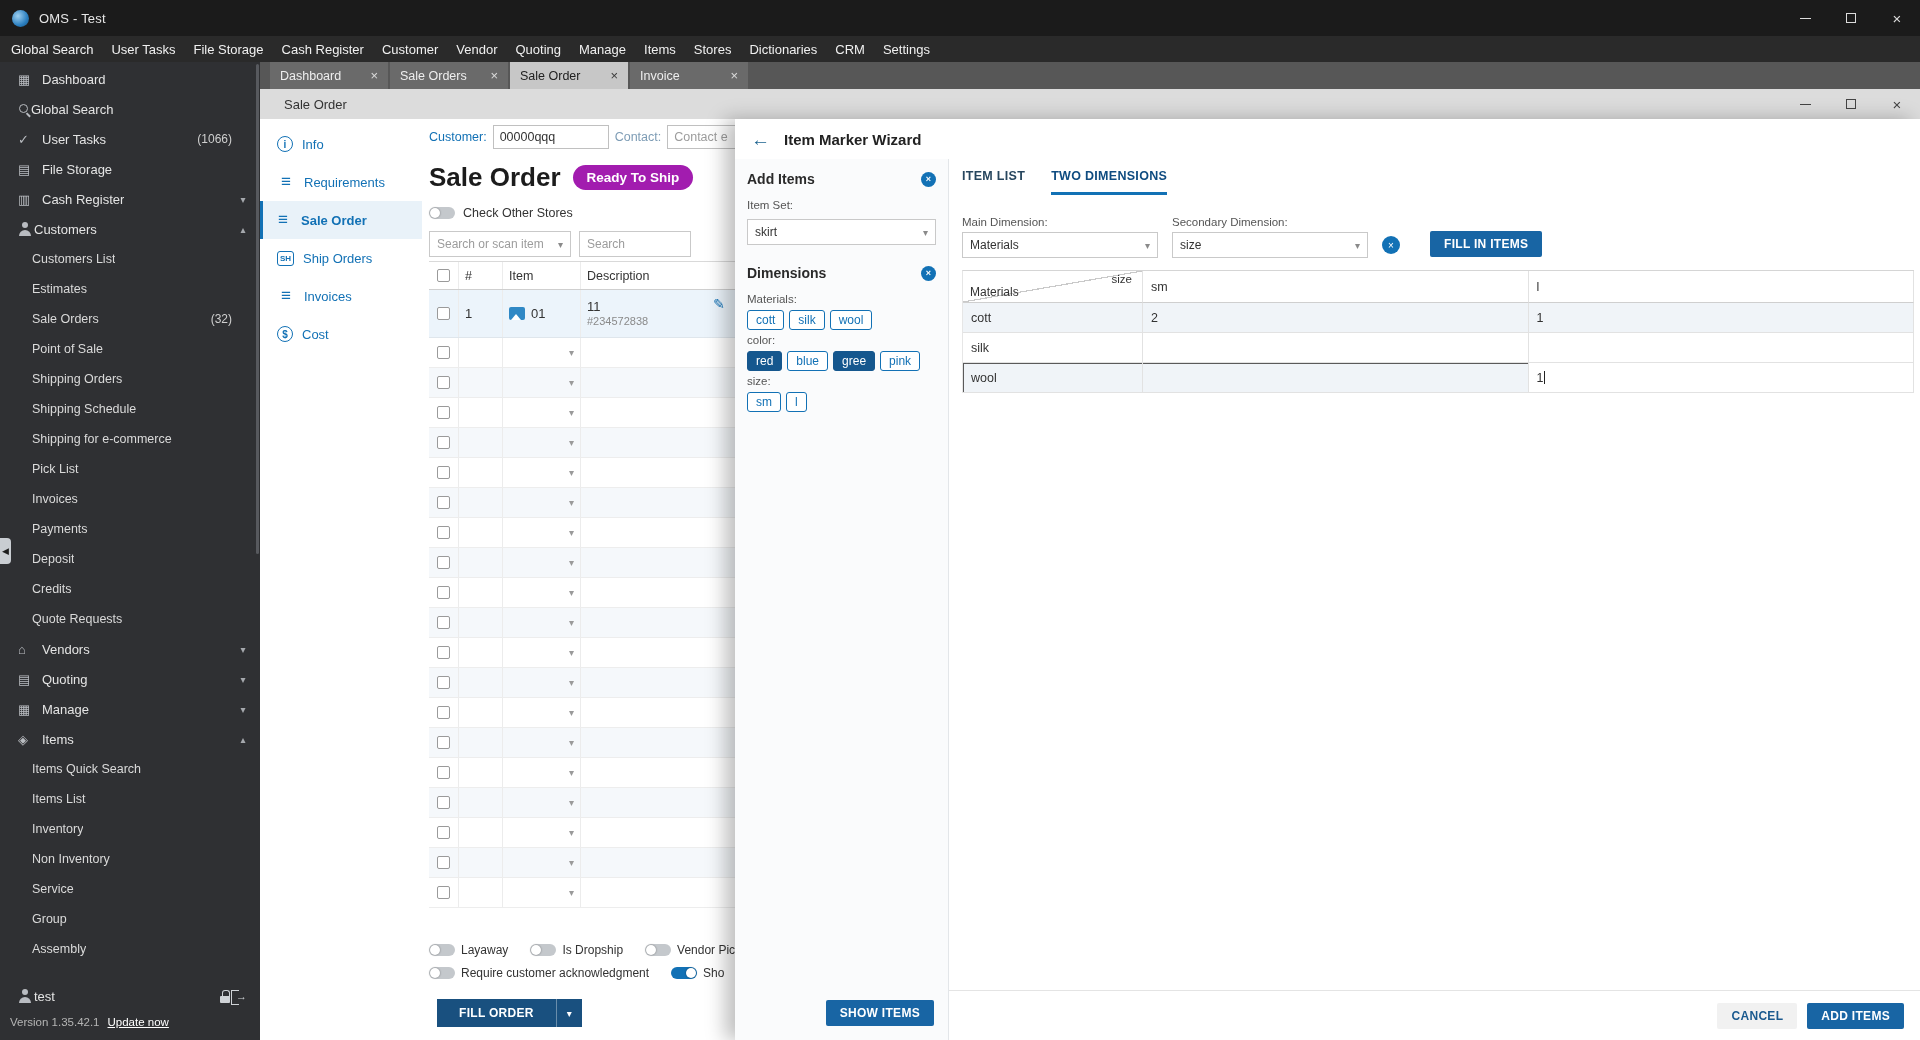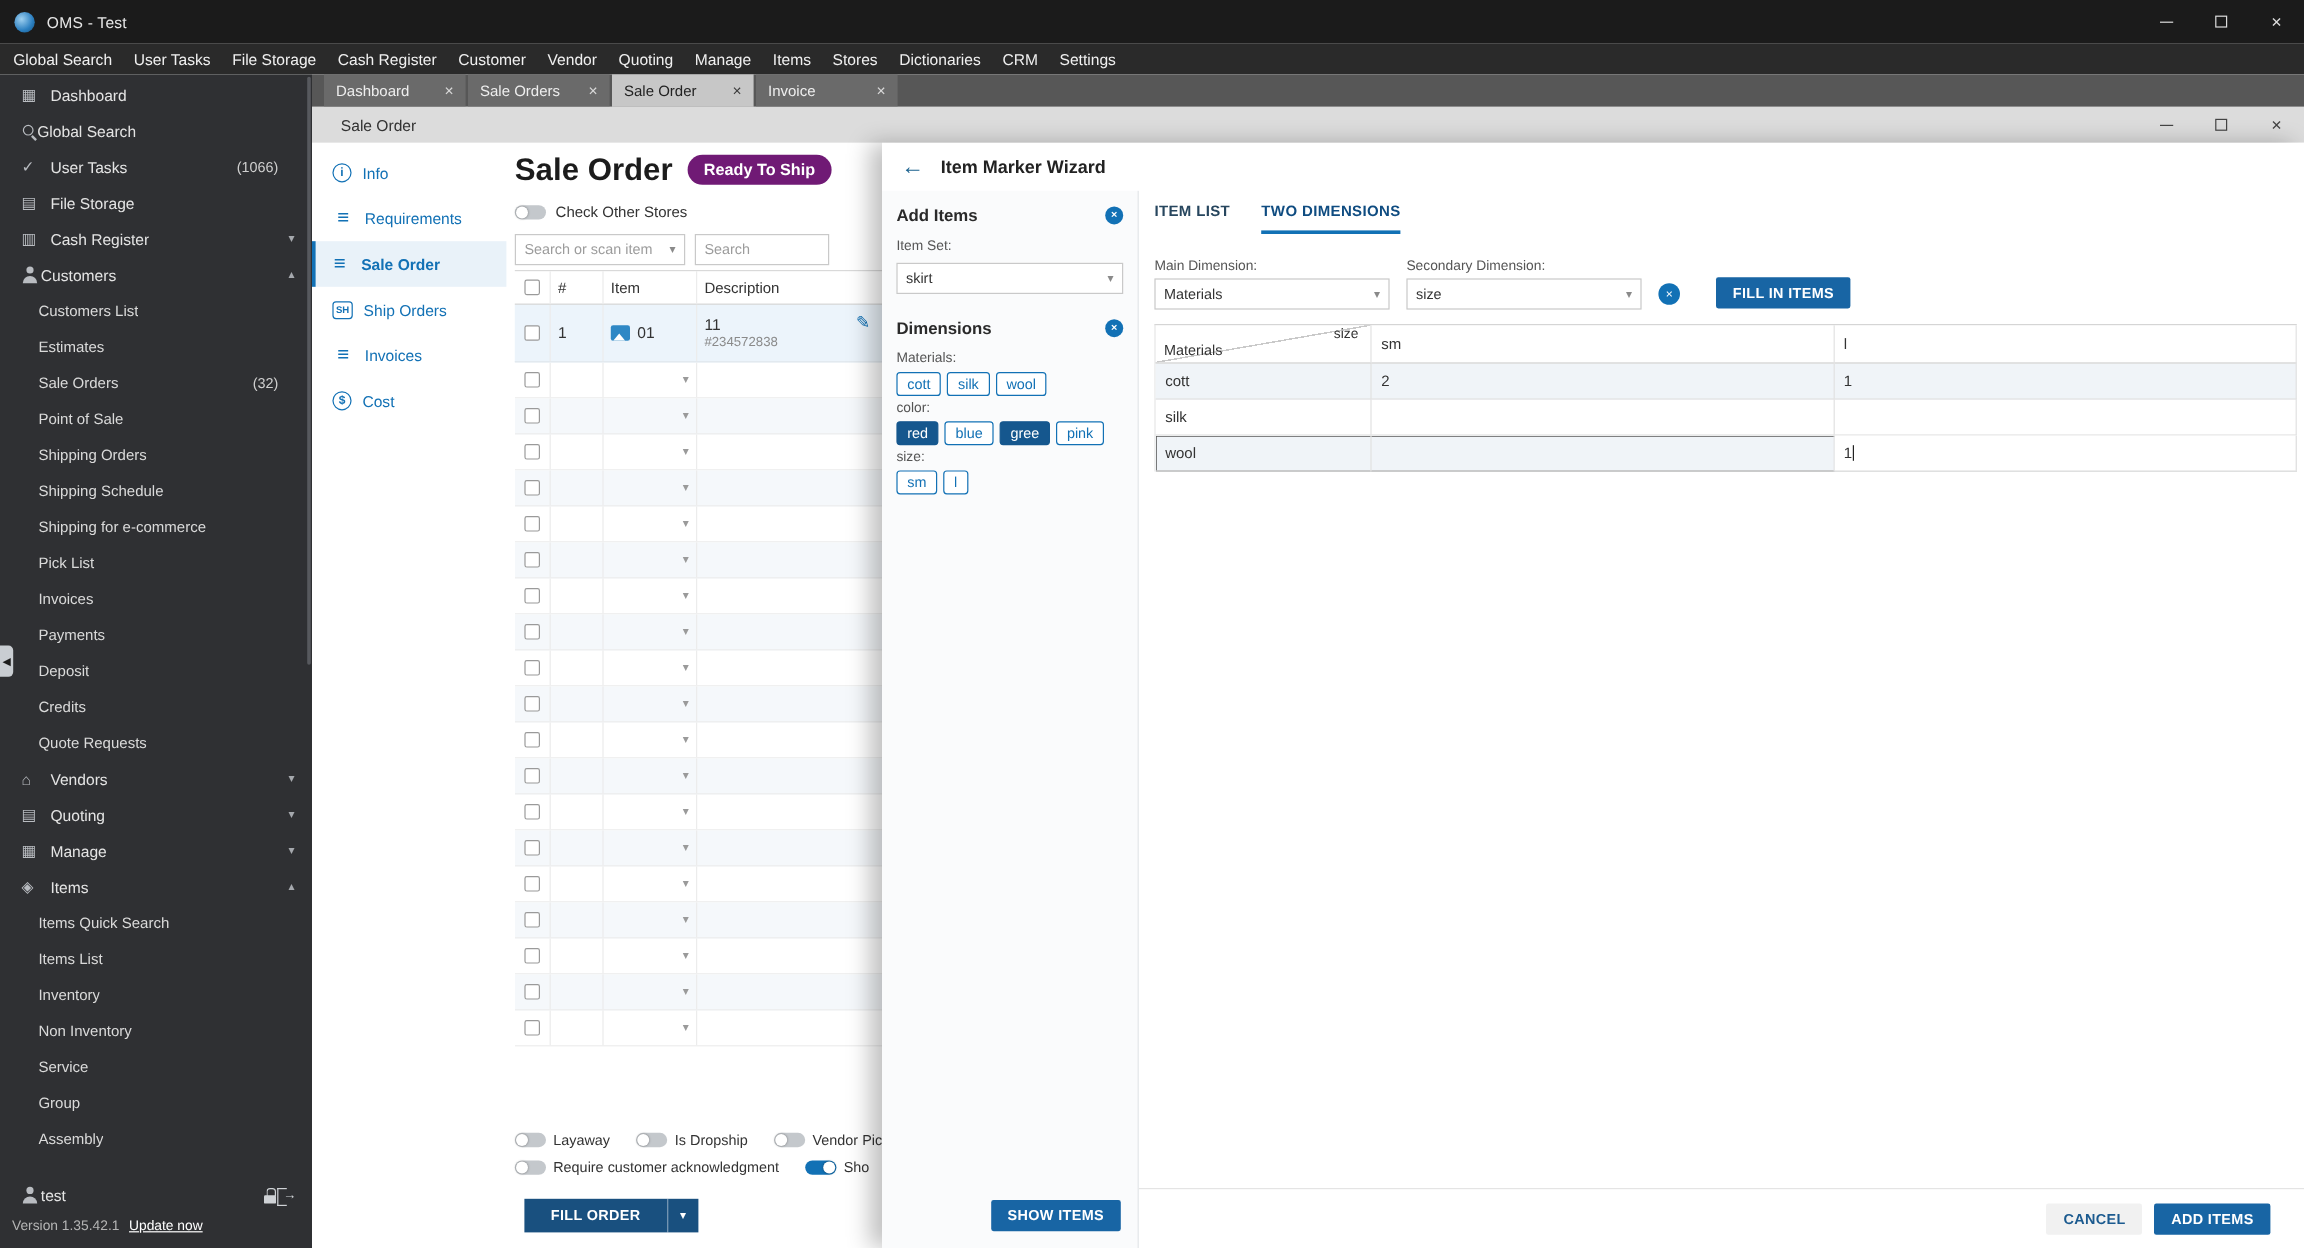--- a/index.html
+++ b/index.html
@@ -76,21 +76,21 @@
   .ico-nav-req,.ico-nav-order,.ico-nav-inv{font-size:17px}
   .form-main{flex:1;display:flex;flex-direction:column;min-width:0;padding-left:7px}
   .cust-row{height:36px;display:flex;align-items:center;gap:6px;font-size:12.5px;flex-shrink:0}
   .cust-row label{color:#1271b5}
   .cust-row label.dim{color:#7d9cb5}
   .cust-row input{width:116px;height:24px;border:1px solid #c0c0c0;padding:0 6px;font:inherit;font-size:12.5px;color:#333}
   .cust-row input.contact{width:92px}
   .cust-row input::placeholder{color:#9c9c9c}
   .heading-row{height:44px;display:flex;align-items:center;gap:12px;flex-shrink:0}
   .page-title{font-size:26px;font-weight:bold;color:#1c1c1c}
-  .status-badge{background:#701a75;color:#fff;font-size:13.5px;font-weight:bold;padding:5px 14px;border-radius:16px}
+  .status-badge{background:#a21caf;color:#fff;font-size:13.5px;font-weight:bold;padding:5px 14px;border-radius:16px}
   .tog-line{height:28px;display:flex;align-items:center;gap:8px;font-size:12.5px;flex-shrink:0}
   .toggle{position:relative;width:26px;height:12px;border-radius:7px;background:#c4c8cc;display:inline-block;flex-shrink:0;cursor:pointer}
   .toggle .knob{position:absolute;top:1px;left:1px;width:10px;height:10px;border-radius:50%;background:#fff;box-shadow:0 0 2px rgba(0,0,0,.45)}
   .toggle.on{background:#1271b5}
   .toggle.on .knob{left:auto;right:1px}
   .search-row{height:34px;display:flex;align-items:center;gap:8px;flex-shrink:0}
   .select-like{height:26px;border:1px solid #c9c9c9;background:#fff;display:flex;align-items:center;justify-content:space-between;padding:0 7px;font-size:12px;color:#333;cursor:pointer}
   .select-like .ph{color:#9c9c9c}
   .sel-caret{color:#8a8a8a;font-size:10px;margin-left:6px}
   .w140{width:142px}
@@ -164,21 +164,21 @@
   .g-row.stripe{background:#f0f4f8}
   .corner{position:relative;padding:0;background:
     linear-gradient(to bottom right,transparent calc(50% - .6px),#c9c9c9 calc(50% - .6px),#c9c9c9 calc(50% + .6px),transparent calc(50% + .6px))}
   .corner-main{position:absolute;left:7px;bottom:3px;font-size:12px}
   .corner-sec{position:absolute;right:10px;top:2px;font-size:11.5px}
   .g-row.focused-row{box-shadow:inset 0 0 0 1px #5a5a5a}
   .g-cell.focused{background:#fff}
   .caret-bar{display:inline-block;width:1px;height:13px;background:#222;margin-left:1px}
 
   .wiz-right-spacer{flex:1}
-  .wiz-footer{height:50px;border-top:1px solid #e4e4e4;display:flex;align-items:center;justify-content:flex-end;gap:10px;padding-right:28px;flex-shrink:0}
+  .wiz-footer{height:50px;border-top:1px solid #e4e4e4;display:flex;align-items:center;justify-content:flex-end;gap:10px;padding-right:16px;flex-shrink:0}
 
   .collapse-arrow{position:absolute;left:0;top:538px;width:11px;height:26px;background:#c9cdd2;border-radius:0 4px 4px 0;display:flex;align-items:center;justify-content:center;font-size:9px;color:#1c1c1c;cursor:pointer;z-index:5}
 </style>
 </head>
 <body>
 
 <div class="app">
 
   <div class="titlebar">
     <span class="app-logo"></span>
@@ -516,20 +516,26 @@
               <span class="fnav-ico ico-nav-inv">≡</span>
               <span>Invoices</span>
             </div>
             <div class="fnav-item">
               <span class="fnav-ico ico-nav-cost">$</span>
               <span>Cost</span>
             </div>
           </nav>
 
           <div class="form-main">
+            <div class="cust-row">
+              <label>Customer:</label>
+              <input value="00000qqq" style="">
+              <label class="dim">Contact:</label>
+              <input class="contact" placeholder="Contact e" style="">
+            </div>
 
             <div class="heading-row">
               <span class="page-title">Sale Order</span>
               <span class="status-badge">Ready To Ship</span>
             </div>
 
             <div class="tog-line">
               <span class="toggle">
                   <span class="knob"></span>
                 </span>

